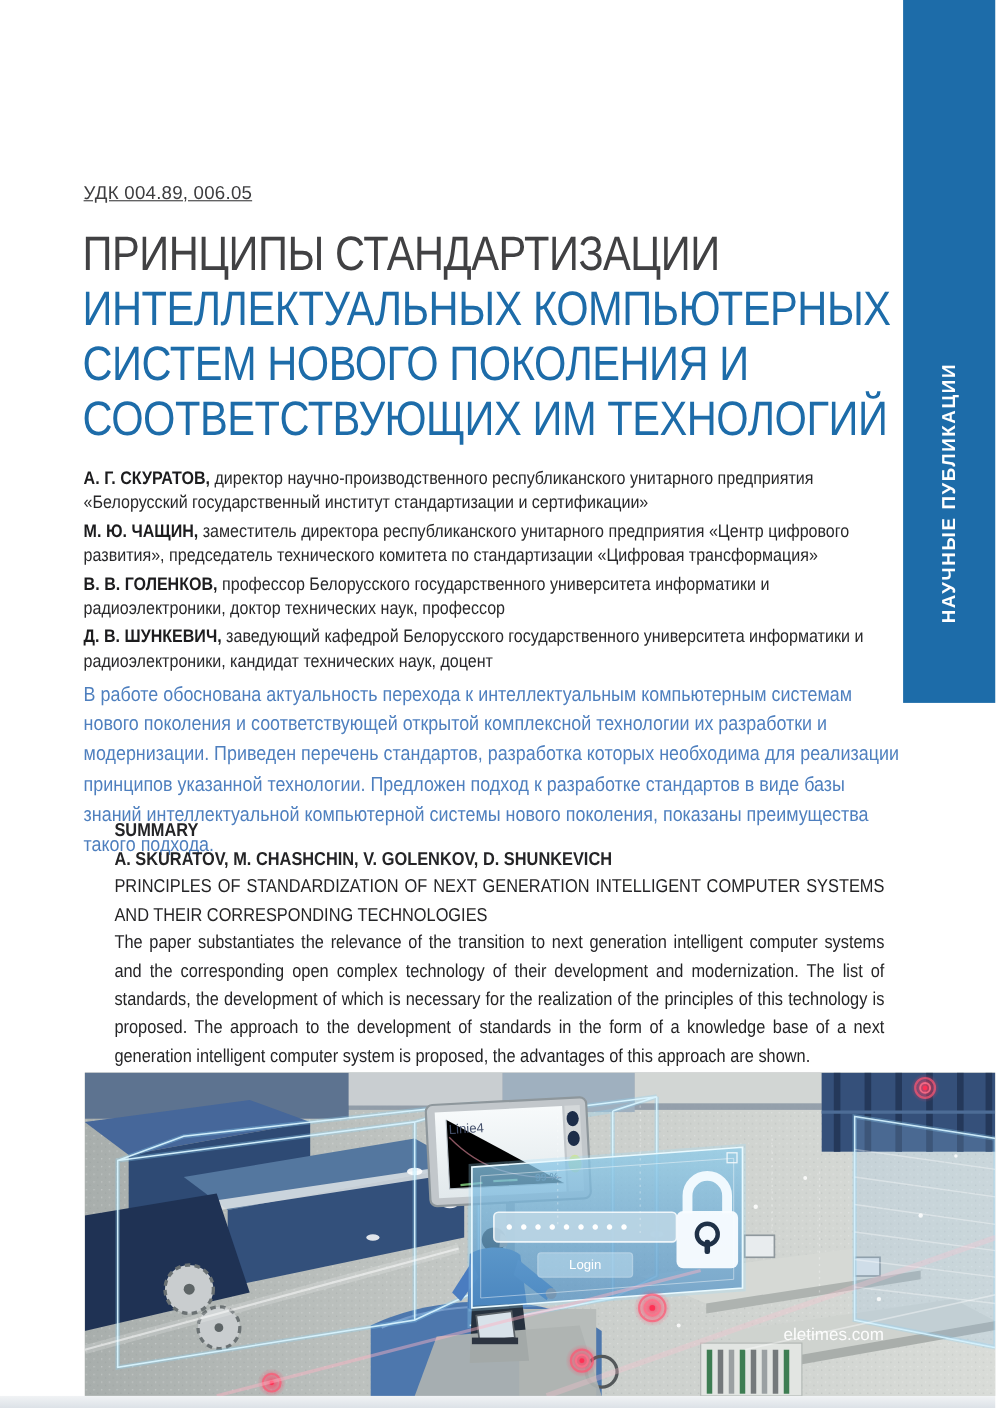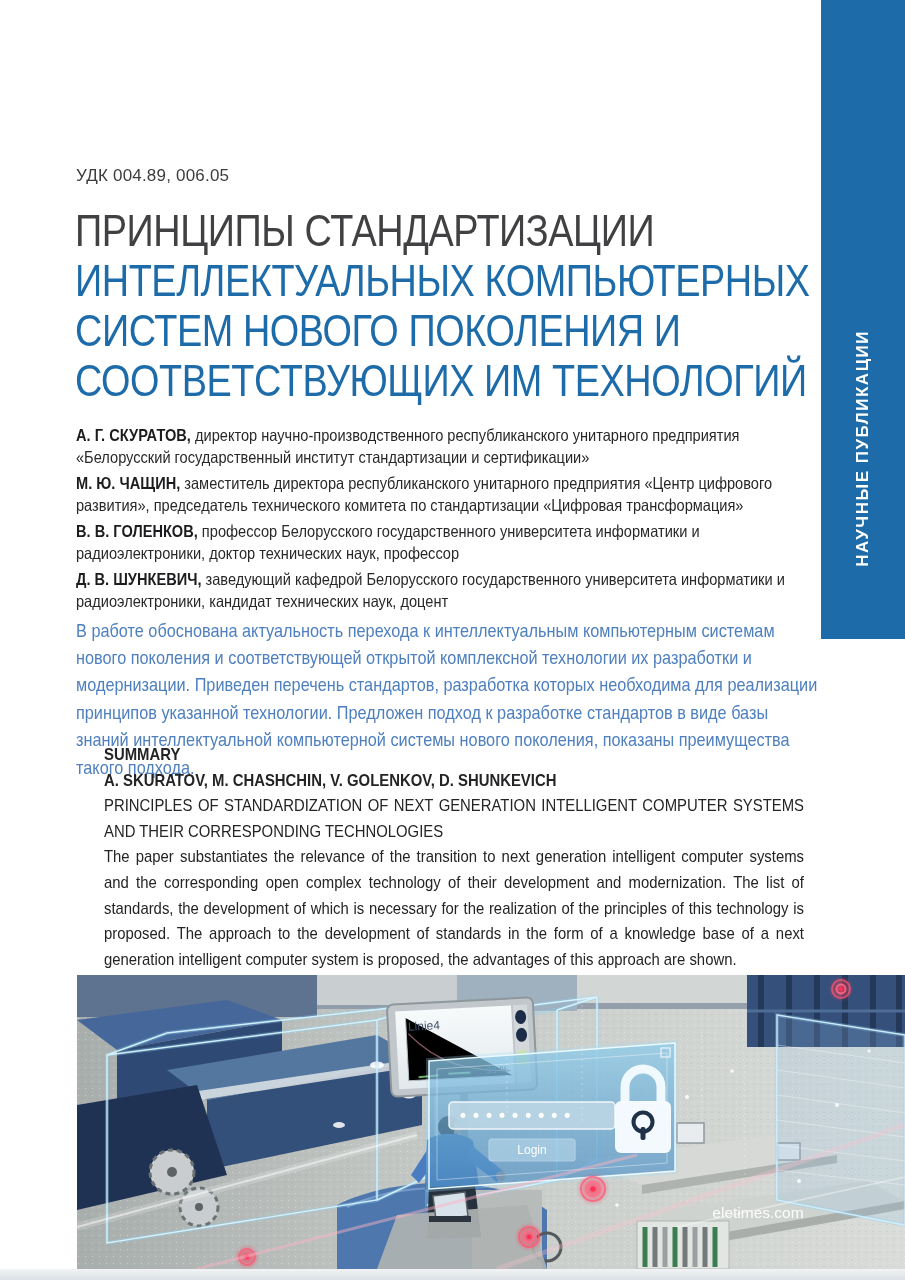--- a/index.html
+++ b/index.html
@@ -15,20 +15,21 @@
   }
   .side-label{
     position:absolute;bottom:72px;left:50%;transform:translateX(-50%) rotate(180deg);
     writing-mode:vertical-rl;color:#ffffff;font-size:17px;font-weight:700;
     letter-spacing:1.5px;white-space:nowrap;
   }
   
   .udk{
     position:absolute;left:76px;top:166px;font-size:17px;color:#3d3d3f;
     letter-spacing:.2px;
+    text-decoration:underline;
   }
   
   .title{position:absolute;left:75px;top:206px;}
   .title-line{
     display:block;white-space:nowrap;font-size:44px;line-height:50px;
     font-weight:400;letter-spacing:-.5px;transform:scaleX(.86);
     transform-origin:left top;color:#1d6ca9;
   }
   .title-line.dark{color:#414143;}
   

